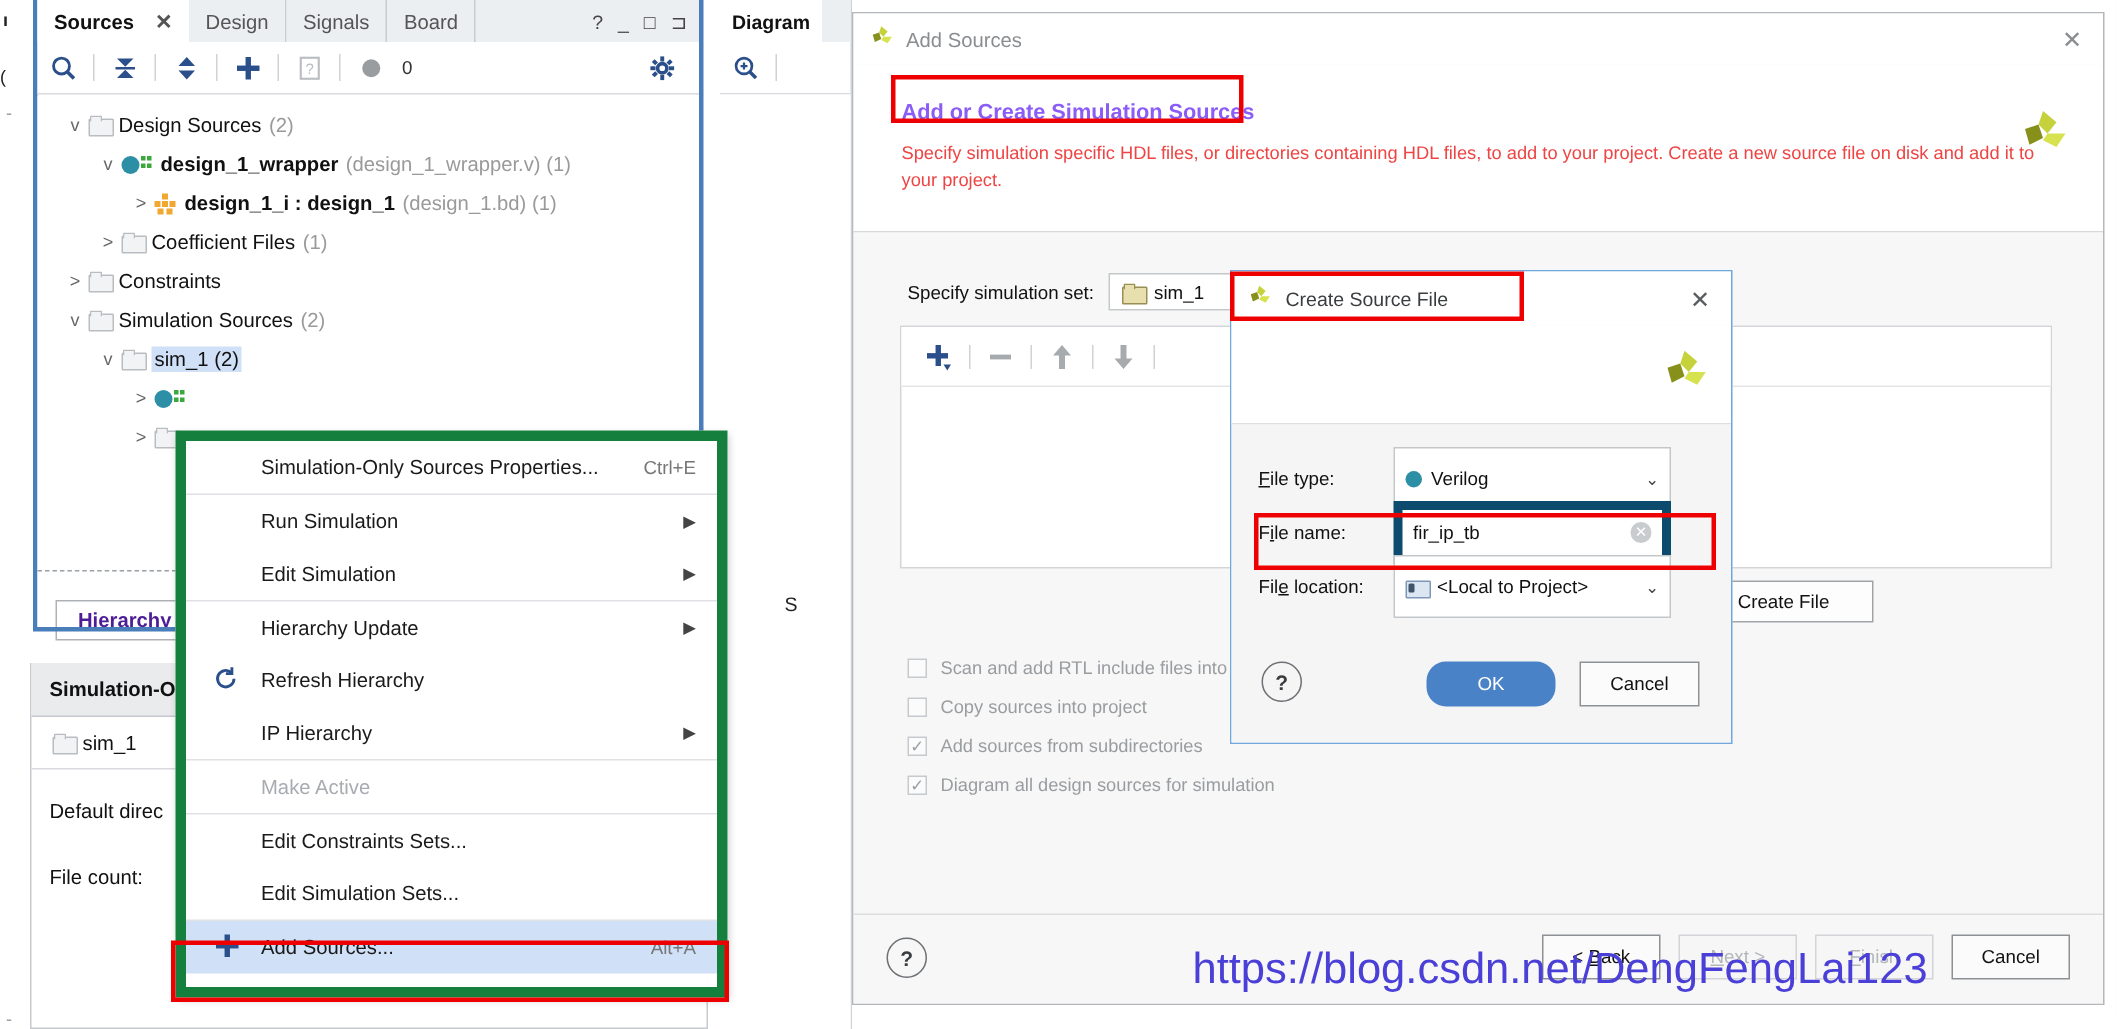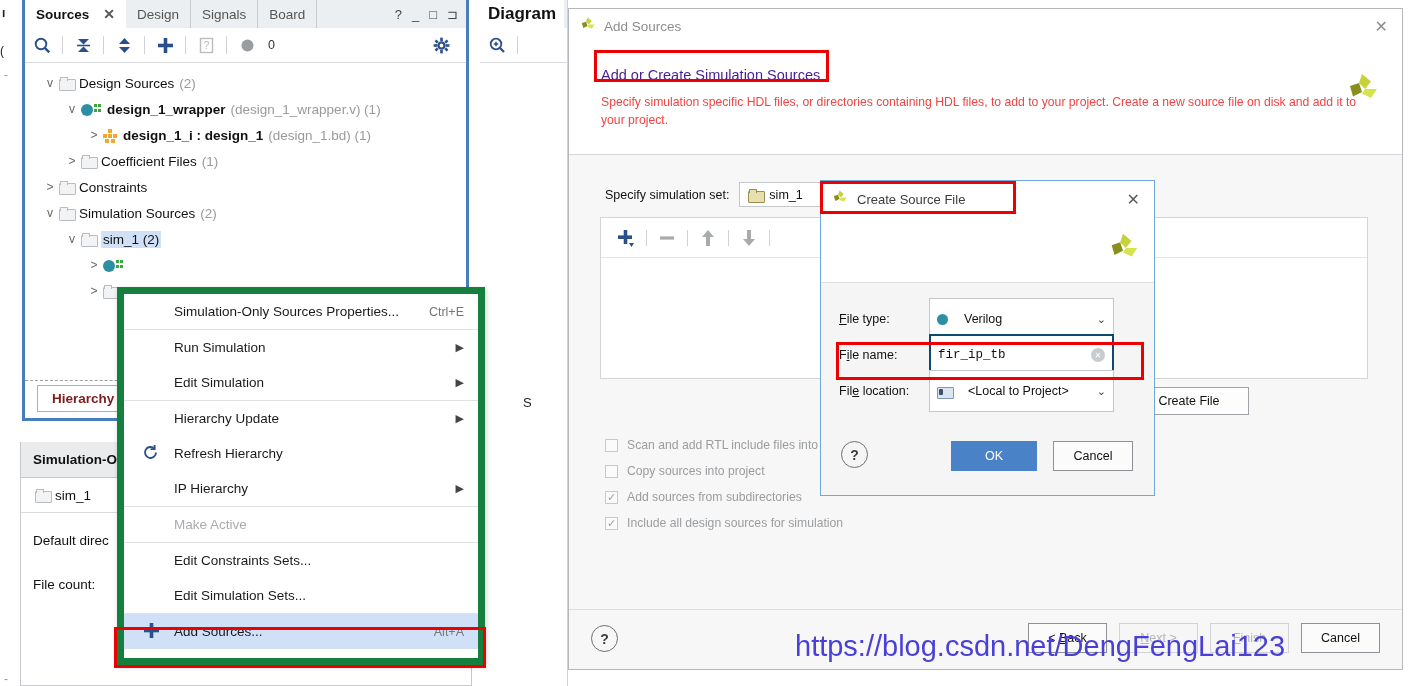--- a/index.html
+++ b/index.html
@@ -77,22 +77,22 @@
   .ic-bd i { position:absolute; width:4px; height:4px; background:#f0a830; display:block; }
   .ic-bd .a{ left:5px; top:0; } .ic-bd .b{ left:0px; top:5px; }
   .ic-bd .c{ left:5px; top:5px; } .ic-bd .dd{ left:10px; top:5px; }
   .ic-bd .e{ left:2px; top:10px; } .ic-bd .f{ left:8px; top:10px; }
 
   #hierarchy-strip {
     position:absolute; left:0; bottom:0; right:0; height:40px; background:#ffffff;
     border-top:1px dashed #9aa0a6;
   }
   #hierarchy-tab {
-    position:absolute; left:12px; top:4px; padding:5px 14px;
-    border:1px solid #aeb2b6; background:#ffffff; font-weight:bold; font-size:13.5px; color:#7f1d1d;
+    position:absolute; left:12px; top:19px; padding:5px 14px;
+    border:1px solid #aeb2b6; background:#ffffff; font-weight:bold; font-size:13.5px; color:#4c1d95;
   }
   #sources-bottom-border{
     position:absolute; left:22px; top:418px; width:447px; height:3px; background:#4a7ebb;
   }
 
   
   #simprops {
     position:absolute; left:20px; top:442px; width:452px; height:244px;
     background:#ffffff; border:1px solid #c6c9cd; border-top:none;
   }
@@ -103,21 +103,21 @@
   .sp-row { display:flex; align-items:center; height:34px; padding-left:12px; font-size:13.5px; color:#111; }
   .sp-sep { height:1px; background:#d8dade; margin:0; }
   .sp-label { color:#111; }
 
   
   #diagram-panel {
     position:absolute; left:480px; top:0; width:88px; height:686px; background:#ffffff;
     border-right:1px solid #d0d2d5;
   }
   #diagram-tabbar { height:28px; background:#eceff1; display:flex; align-items:center; }
-  #diagram-tab { padding:0 8px; font-weight:bold; font-size:17px; color:#111; background:#ffffff; height:28px; display:flex; align-items:center;}
+  #diagram-tab { padding:0 8px; font-weight:bold; font-size:13px; color:#111; background:#ffffff; height:28px; display:flex; align-items:center;}
   #diagram-toolbar { height:35px; display:flex; align-items:center; border-bottom:1px solid #d8dade; }
   #diagram-body { position:absolute; top:63px; left:0; right:0; bottom:0; background:#ffffff; }
   .diag-scrap { position:absolute; font-size:13px; color:#222; }
 
   
   #ctxmenu {
     position:absolute; left:117px; top:287px; width:368px; height:378px;
     background:#ffffff; border:7px solid #15803d;
     box-shadow: 1px 2px 5px rgba(0,0,0,0.20);
   }
@@ -143,21 +143,21 @@
   #as-titlebar {
     position:absolute; left:0; top:0; right:0; height:34px; background:#ffffff;
     display:flex; align-items:center; padding-left:10px;
   }
   #as-title { margin-left:8px; color:#8b8e91; font-size:13.5px; }
   #as-close { position:absolute; right:14px; top:8px; color:#8b8e91; font-size:16px; }
   #as-header {
     position:absolute; left:0; top:34px; right:0; height:112px; background:#ffffff;
     border-bottom:1px solid #d5d7da; padding:12px 30px 0 32px;
   }
-  #as-h1 { font-weight:normal; font-size:14.5px; color:#4c1d95; margin:12px 0 10px 0; }
+  #as-h1 { font-weight:bold; font-size:14.5px; color:#8b5cf6; margin:12px 0 10px 0; }
   #as-desc { font-size:12.2px; color:#ef4444; line-height:1.5; max-width:770px; }
 
   #as-body { position:absolute; left:0; top:146px; right:0; bottom:60px; background:#f7f7f7; }
   #as-simset-row { position:absolute; left:36px; top:27px; display:flex; align-items:center; font-size:12.5px; }
   #as-simset-label { color:#111; margin-right:10px; }
   #as-simset-combo {
     width:210px; height:25px; background:#ffffff; border:1px solid #c4c7ca;
     display:flex; align-items:center; padding-left:8px; gap:6px; font-size:12.5px; color:#111;
   }
   .ic-folder-y { display:inline-block; width:15px; height:12px; position:relative; }
@@ -203,38 +203,38 @@
   #cs-desc {
     position:absolute; left:0; top:36px; right:0; height:66px; background:#ffffff;
     border-bottom:1px solid #dddfe1; padding:10px 60px 0 18px; font-size:12.2px; color:#1a1a1a; line-height:1.45;
   }
   #cs-body { position:absolute; left:0; top:102px; right:0; bottom:0; background:#f5f5f5; padding-top:18px; }
   .cs-row { display:flex; align-items:center; height:36px; padding-left:18px; }
   .cs-label { width:90px; font-size:12.5px; color:#111; }
   .cs-label u { text-decoration:underline; }
   .cs-field {
     width:185px; height:42px; background:#ffffff; border:1px solid #c4c7ca;
-    display:flex; align-items:center; padding:0 7px; font-size:12.5px; color:#111; gap:16px; position:relative;
-  }
-  .cs-field.focused { border:2px solid #0c4a6e;font-family:Liberation Mono, monospace; }
+    display:flex; align-items:center; padding:0 7px; font-size:12.5px; color:#111; gap:6px; position:relative;
+  }
+  .cs-field.focused { border:6px solid #0c4a6e; }
   .cs-caret { margin-left:auto; font-size:11px; color:#444; }
   .ic-dot-teal { width:11px; height:11px; border-radius:50%; background:#2d8fa5; display:inline-block; }
   .ic-clear { width:14px; height:14px; border-radius:50%; background:#c9cccf; color:#ffffff;
               display:flex; align-items:center; justify-content:center; font-size:10px; margin-left:auto; }
   .ic-lockfolder { display:inline-block; width:15px; height:12px; position:relative; }
   .ic-lockfolder::before{ content:""; position:absolute; left:0; top:2px; width:15px; height:10px;
     border:1.4px solid #7f97b5; border-radius:1px; background:#dbe6f2; }
   .ic-lockfolder::after{ content:""; position:absolute; left:2px; top:4px; width:4px; height:6px;
     background:#41536b; border-radius:1px; }
 
   #cs-footer { position:absolute; left:0; right:0; bottom:0; height:74px; }
   #cs-help { position:absolute; left:20px; top:20px; width:27px; height:27px; border:1.6px solid #6d7074;
              border-radius:50%; display:flex; align-items:center; justify-content:center; font-weight:bold; font-size:14px; color:#3a3d40;}
   #cs-ok { position:absolute; left:130px; top:20px; width:86px; height:30px; background:#4a82c8; color:#ffffff;
-           display:flex; align-items:center; justify-content:center; font-size:12.5px; }
+           display:flex; align-items:center; justify-content:center; font-size:12.5px;border-radius:13px; }
   #cs-cancel { position:absolute; left:232px; top:20px; width:80px; height:30px; background:#fbfbfb; border:1px solid #8d9094;
            display:flex; align-items:center; justify-content:center; font-size:12.5px; color:#111; }
 
   
   .vlogo { position:relative; display:inline-block; }
 
   
   #watermark {
     position:absolute; left:795px; top:630px;
     font-family:"Liberation Sans", sans-serif;
@@ -596,21 +596,21 @@
         <div class="ckrow">
           <span class="ckbox"></span>
           <span>Copy sources into project</span>
         </div>
         <div class="ckrow">
           <span class="ckbox">✓</span>
           <span>Add sources from subdirectories</span>
         </div>
         <div class="ckrow">
           <span class="ckbox">✓</span>
-          <span>Include all design sources for simulation</span>
+          <span>Diagram all design sources for simulation</span>
         </div>
       </div>
     </div>
 
     <div id="as-footer">
       <div id="as-help">?</div>
       <div id="as-navbtns">
         <div class="navbtn">&lt;&nbsp;<u>B</u>ack</div>
         <div class="navbtn dis"><u>N</u>ext&nbsp;&gt;</div>
         <div class="navbtn dis"><u>F</u>inish</div>

